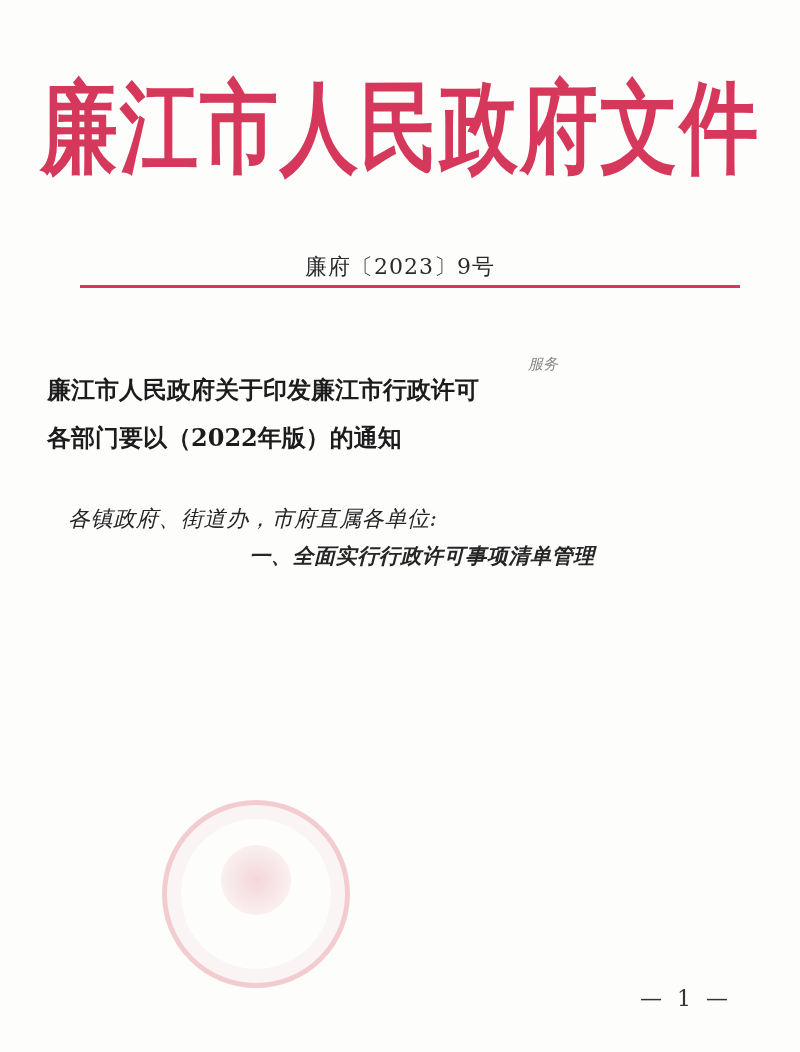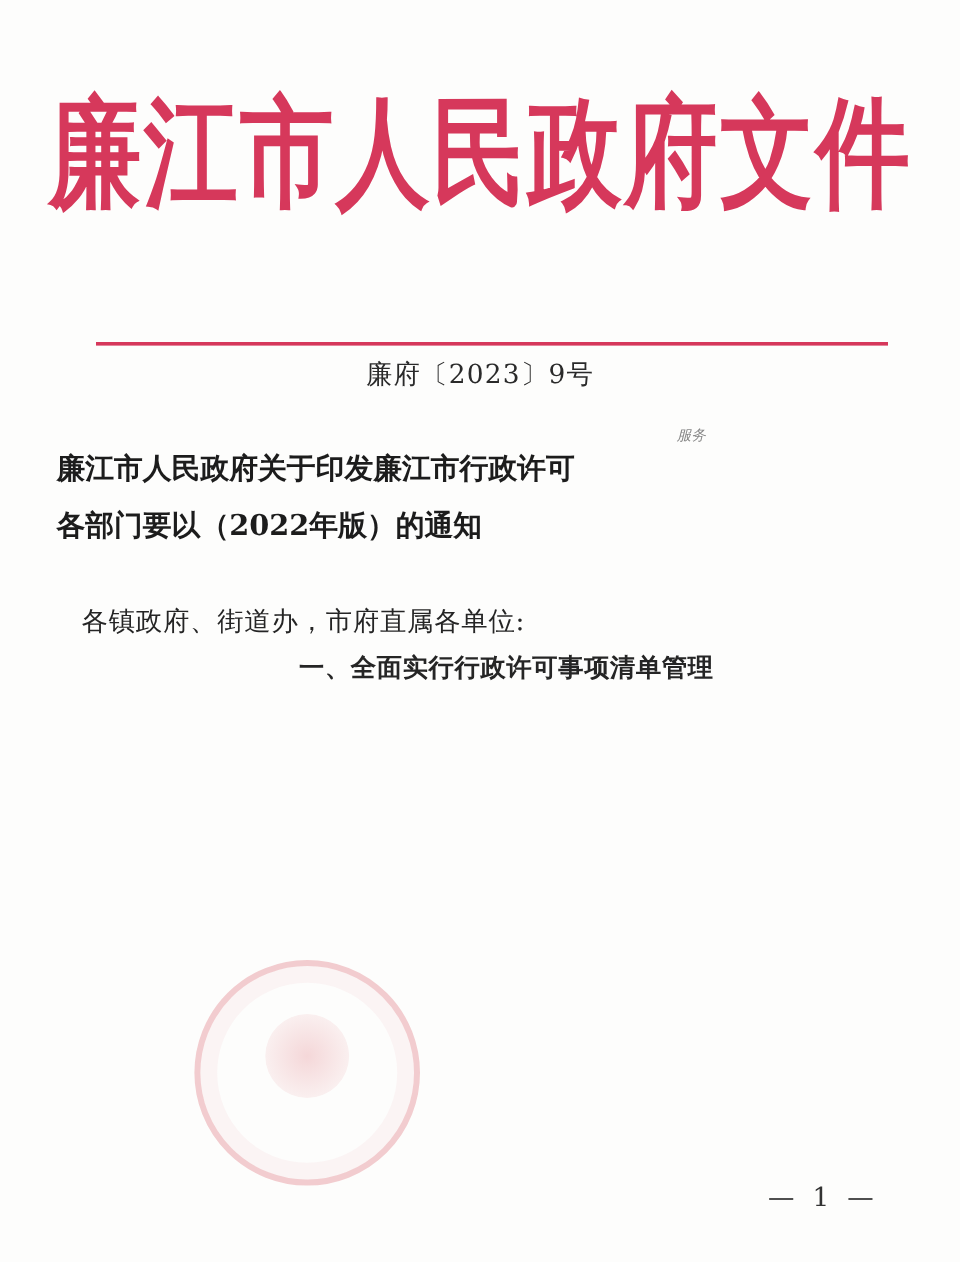--- a/index.html
+++ b/index.html
@@ -7,35 +7,35 @@
     width:800px; height:1052px; background:#fdfdfc; position:relative; overflow:hidden;
     font-family: "DejaVu Serif", "Liberation Serif", serif; color:#222;
   }
   .masthead {
     position:absolute; left:0; top:62px; width:800px; text-align:center;
     font-family:"DejaVu Serif", "Liberation Serif", serif; font-weight:bold;
     font-size:78px; letter-spacing:2px; color:#d6385b; transform:scaleY(1.28); transform-origin:top center;
   }
   .doc-number {
     position:absolute; left:0; top:252px; width:800px; text-align:center;
-    font-size:22px; color:#2a2a2a; letter-spacing:1px;margin-top:45px;
+    font-size:22px; color:#2a2a2a; letter-spacing:1px;
   }
   .red-rule {
     position:absolute; left:80px; top:285px; width:660px; height:3px; background:#d6385b;
   }
   .handwrite {
-    position:absolute; left:564px; top:355px; font-size:12px; color:#888; font-style:italic;
+    position:absolute; left:528px; top:355px; font-size:15px; color:#888; font-style:italic;
   }
   .title {
     position:absolute; left:0; top:366px; width:800px; text-align:left;
     font-size:24px; font-weight:bold; line-height:48px; color:#1c1c1c;padding-left:47px;
   }
   .body {
     position:absolute; left:68px; top:500px; width:664px;
-    font-size:22px; line-height:37.5px; color:#252525; letter-spacing:0.6px;
+    font-size:22px; line-height:37.5px; color:#252525; letter-spacing:0.6px;font-style:italic;
   }
   .body p { margin:0; }
   .indent { text-indent:44px; }
   .salutation { margin:0 0 0 0; }
   .heading { font-family:"DejaVu Sans", "Liberation Sans", sans-serif; font-weight:bold; text-indent:44px; font-size:21px;text-align:center; }
   .stamp {
     position:absolute; left:162px; top:800px; width:178px; height:178px; border-radius:50%;
     border:5px solid rgba(214,80,90,0.28);
     box-shadow: inset 0 0 0 14px rgba(214,80,90,0.05);
   }

